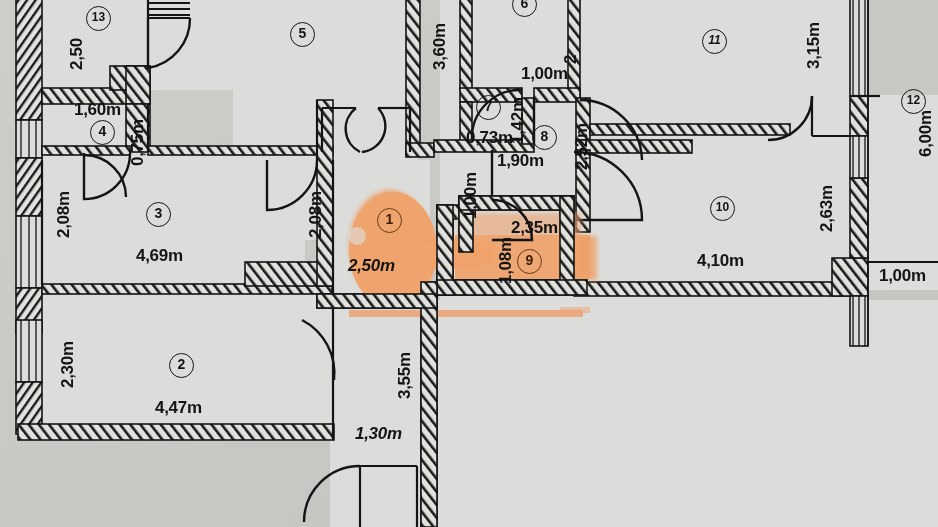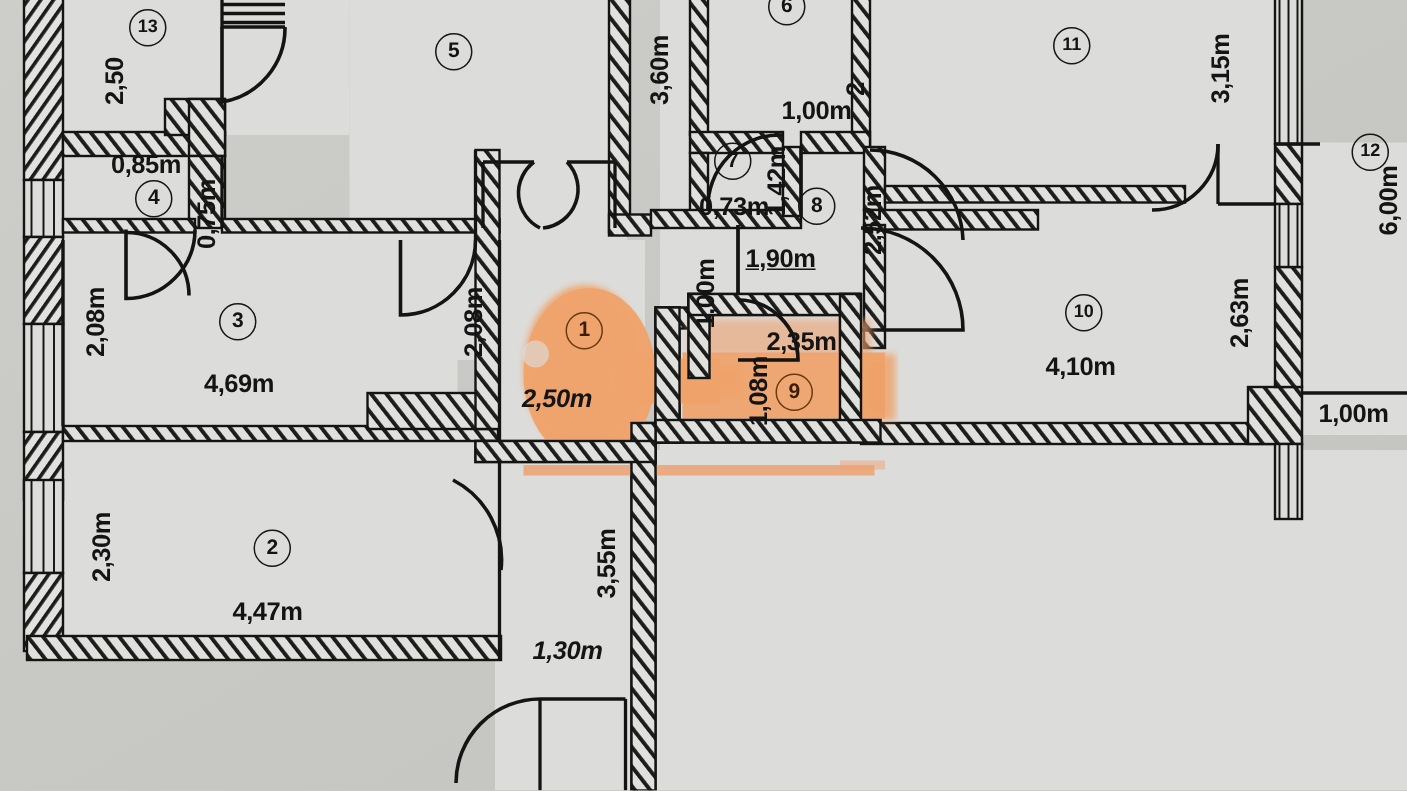--- a/index.html
+++ b/index.html
@@ -269,53 +269,53 @@
       <rect x="317" y="294" width="120" height="14" fill="url(#wallHatch2)"></rect>
       <path d="M492,150 L492,196" stroke-width="2.2"></path>
       <path d="M492,200 A 40,40 0 0 1 532,240 L492,240" stroke-width="2.4"></path>
     </g>
 
     <rect x="0" y="0" width="938" height="527" fill="none"></rect>
   </svg>
 
   <div id="labels-layer">
       <div class="dim-label vert" style="left: 68px; top: 70px;">2,50</div>
-      <div class="dim-label" style="left: 74px; top: 101px;">0,85m</div>
+      <div class="dim-label" style="left: 74px; top: 101px;">1,60m</div>
       <div class="dim-label vert" style="left: 129px; top: 166px;">0,75m</div>
       <div class="dim-label vert" style="left: 55px; top: 238px;">2,08m</div>
       <div class="dim-label" style="left: 136px; top: 247px;">4,69m</div>
       <div class="dim-label vert" style="left: 307px; top: 238px;">2,08m</div>
       <div class="dim-label vert" style="left: 59px; top: 388px;">2,30m</div>
       <div class="dim-label" style="left: 155px; top: 399px;">4,47m</div>
       <div class="dim-label" style="left: 348px; top: 257px; font-style: italic;">2,50m</div>
       <div class="dim-label vert" style="left: 396px; top: 399px;">3,55m</div>
       <div class="dim-label" style="left: 355px; top: 425px; font-style: italic;">1,30m</div>
       <div class="dim-label vert" style="left: 431px; top: 70px;">3,60m</div>
       <div class="dim-label" style="left: 521px; top: 65px;">1,00m</div>
       <div class="dim-label vert" style="left: 509px; top: 144px;">1,42m</div>
       <div class="dim-label" style="left: 466px; top: 129px;">0,73m</div>
-      <div class="dim-label" style="left: 497px; top: 164px; text-decoration: underline;">1,90m</div>
+      <div class="dim-label" style="left: 497px; top: 152px;">1,90m</div>
       <div class="dim-label vert" style="left: 573px; top: 170px;">2,52m</div>
       <div class="dim-label vert" style="left: 462px; top: 219px;">1,00m</div>
       <div class="dim-label vert" style="left: 497px; top: 284px;">1,08m</div>
       <div class="dim-label" style="left: 511px; top: 219px;">2,35m</div>
-      <div class="dim-label" style="left: 697px; top: 236px;">4,10m</div>
+      <div class="dim-label" style="left: 697px; top: 252px;">4,10m</div>
       <div class="dim-label vert" style="left: 818px; top: 232px;">2,63m</div>
       <div class="dim-label vert" style="left: 805px; top: 69px;">3,15m</div>
       <div class="dim-label vert" style="left: 917px; top: 157px;">6,00m</div>
       <div class="dim-label" style="left: 879px; top: 267px;">1,00m</div>
       <div class="dim-label vert" style="left: 562px; top: 64px;">2</div>
       <div class="room-num on-orange" style="left: 377px; top: 208px;">1</div>
       <div class="room-num" style="left: 169px; top: 353px;">2</div>
       <div class="room-num" style="left: 146px; top: 202px;">3</div>
       <div class="room-num" style="left: 90px; top: 120px;">4</div>
       <div class="room-num" style="left: 290px; top: 22px;">5</div>
       <div class="room-num" style="left: 512px; top: -8px;">6</div>
       <div class="room-num" style="left: 476px; top: 95px;">7</div>
       <div class="room-num" style="left: 532px; top: 125px;">8</div>
       <div class="room-num on-orange" style="left: 517px; top: 249px;">9</div>
       <div class="room-num small" style="left: 710px; top: 196px;">10</div>
-      <div class="room-num small" style="left: 702px; top: 18px;">11</div>
+      <div class="room-num small" style="left: 702px; top: 29px; font-style: italic;">11</div>
       <div class="room-num small" style="left: 873px; top: 89px; margin-left: 28px;">12</div>
       <div class="room-num small" style="left: 86px; top: 6px;">13</div>
     </div>
 
 </div>
 
 </body></html>

